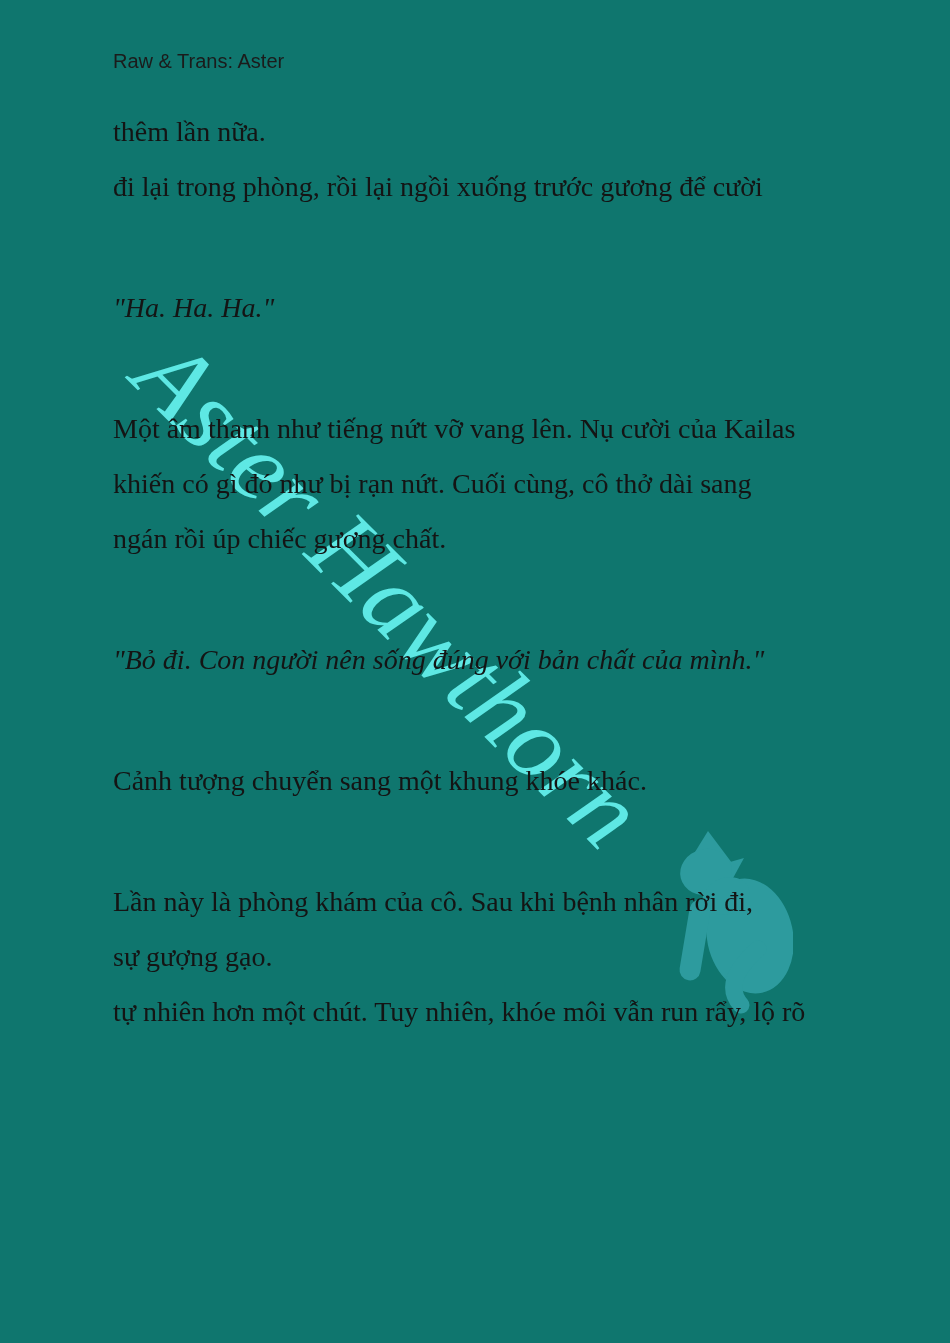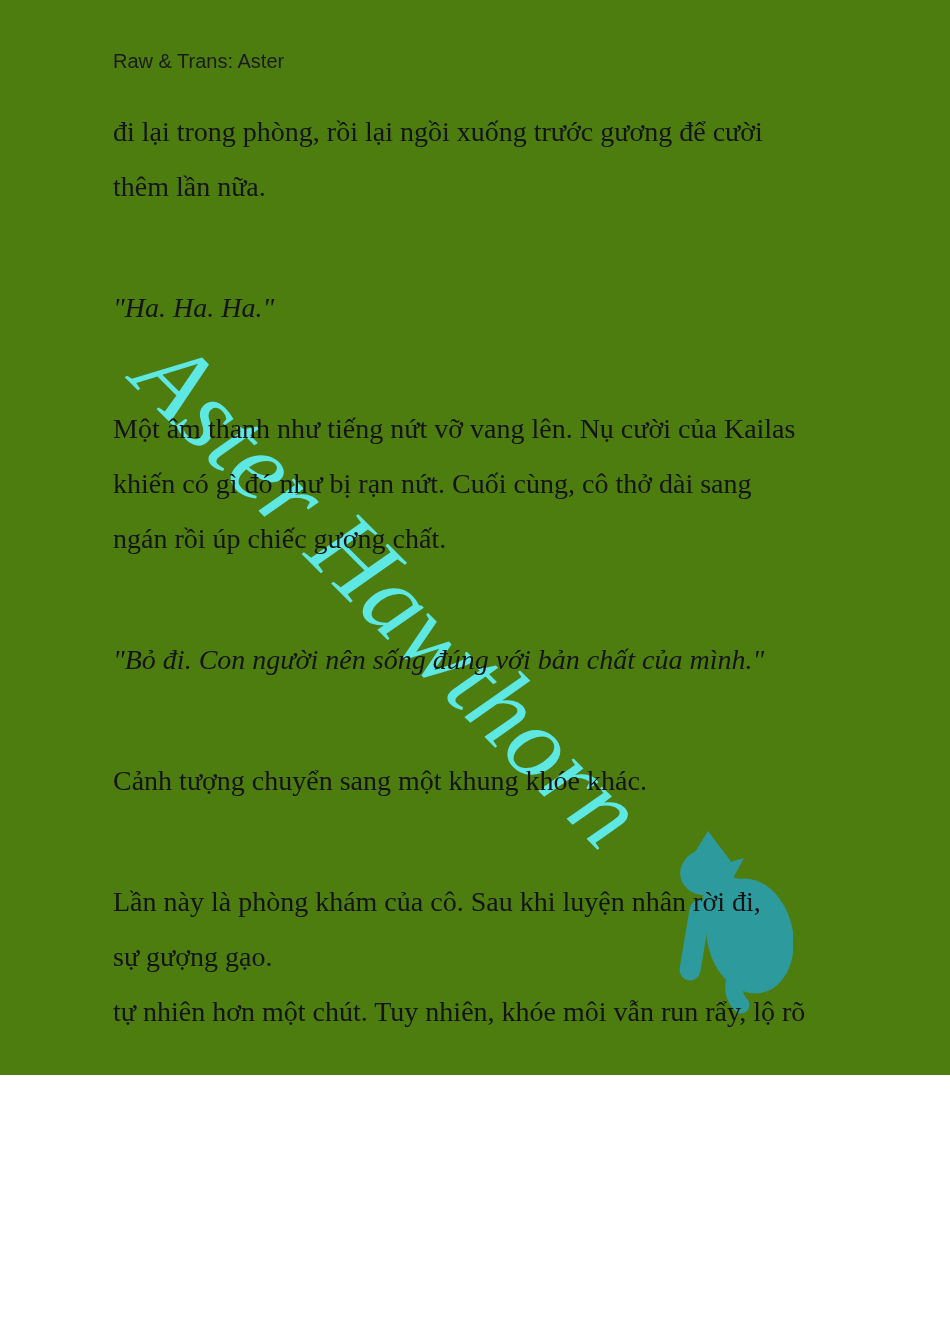--- a/index.html
+++ b/index.html
@@ -3,22 +3,22 @@
 <meta charset="utf-8">
 <style>
   html, body {
     margin: 0;
     padding: 0;
     background: #ffffff;
   }
   .page {
     position: relative;
     width: 950px;
-    height: 1075px;
-    background: #4d7c0f;
+    height: 1343px;
+    background: #0f766e;
     overflow: hidden;
     font-family: "Liberation Serif", "DejaVu Serif", serif;
   }
   .credit-header {
     position: absolute;
     left: 113px;
     top: 50px;
     font-family: "Liberation Sans", "DejaVu Sans", sans-serif;
     font-size: 20px;
     color: #1b1b1b;
@@ -91,22 +91,22 @@
 
       <path d="M 32 86 L 22 146" stroke="#2d9b9e" stroke-width="21" stroke-linecap="round" fill="none"></path>
 
       <path d="M 90 125 C 64 148 60 166 73 181" stroke="#2d9b9e" stroke-width="17" stroke-linecap="round" fill="none"></path>
     </g>
   </svg>
 
   <div class="content">
 
     <div class="paragraph">
+      <div class="line">thêm lần nữa.</div>
       <div class="line">đi lại trong phòng, rồi lại ngồi xuống trước gương để cười</div>
-      <div class="line">thêm lần nữa.</div>
     </div>
 
     <div class="paragraph italic">
       <div class="line">"Ha. Ha. Ha."</div>
     </div>
 
     <div class="paragraph">
       <div class="line">Một âm thanh như tiếng nứt vỡ vang lên. Nụ cười của Kailas</div>
       <div class="line">khiến có gì đó như bị rạn nứt. Cuối cùng, cô thở dài sang</div>
       <div class="line">ngán rồi úp chiếc gương chất.</div>
@@ -114,20 +114,20 @@
 
     <div class="paragraph italic">
       <div class="line">"Bỏ đi. Con người nên sống đúng với bản chất của mình."</div>
     </div>
 
     <div class="paragraph">
       <div class="line">Cảnh tượng chuyển sang một khung khóe khác.</div>
     </div>
 
     <div class="paragraph">
-      <div class="line">Lần này là phòng khám của cô. Sau khi luyện nhân rời đi,</div>
+      <div class="line">Lần này là phòng khám của cô. Sau khi bệnh nhân rời đi,</div>
       <div class="line">sự gượng gạo.</div>
       <div class="line">tự nhiên hơn một chút. Tuy nhiên, khóe môi vẫn run rẩy, lộ rõ</div>
     </div>
 
   </div>
 
 </div>
 
 </body></html>

